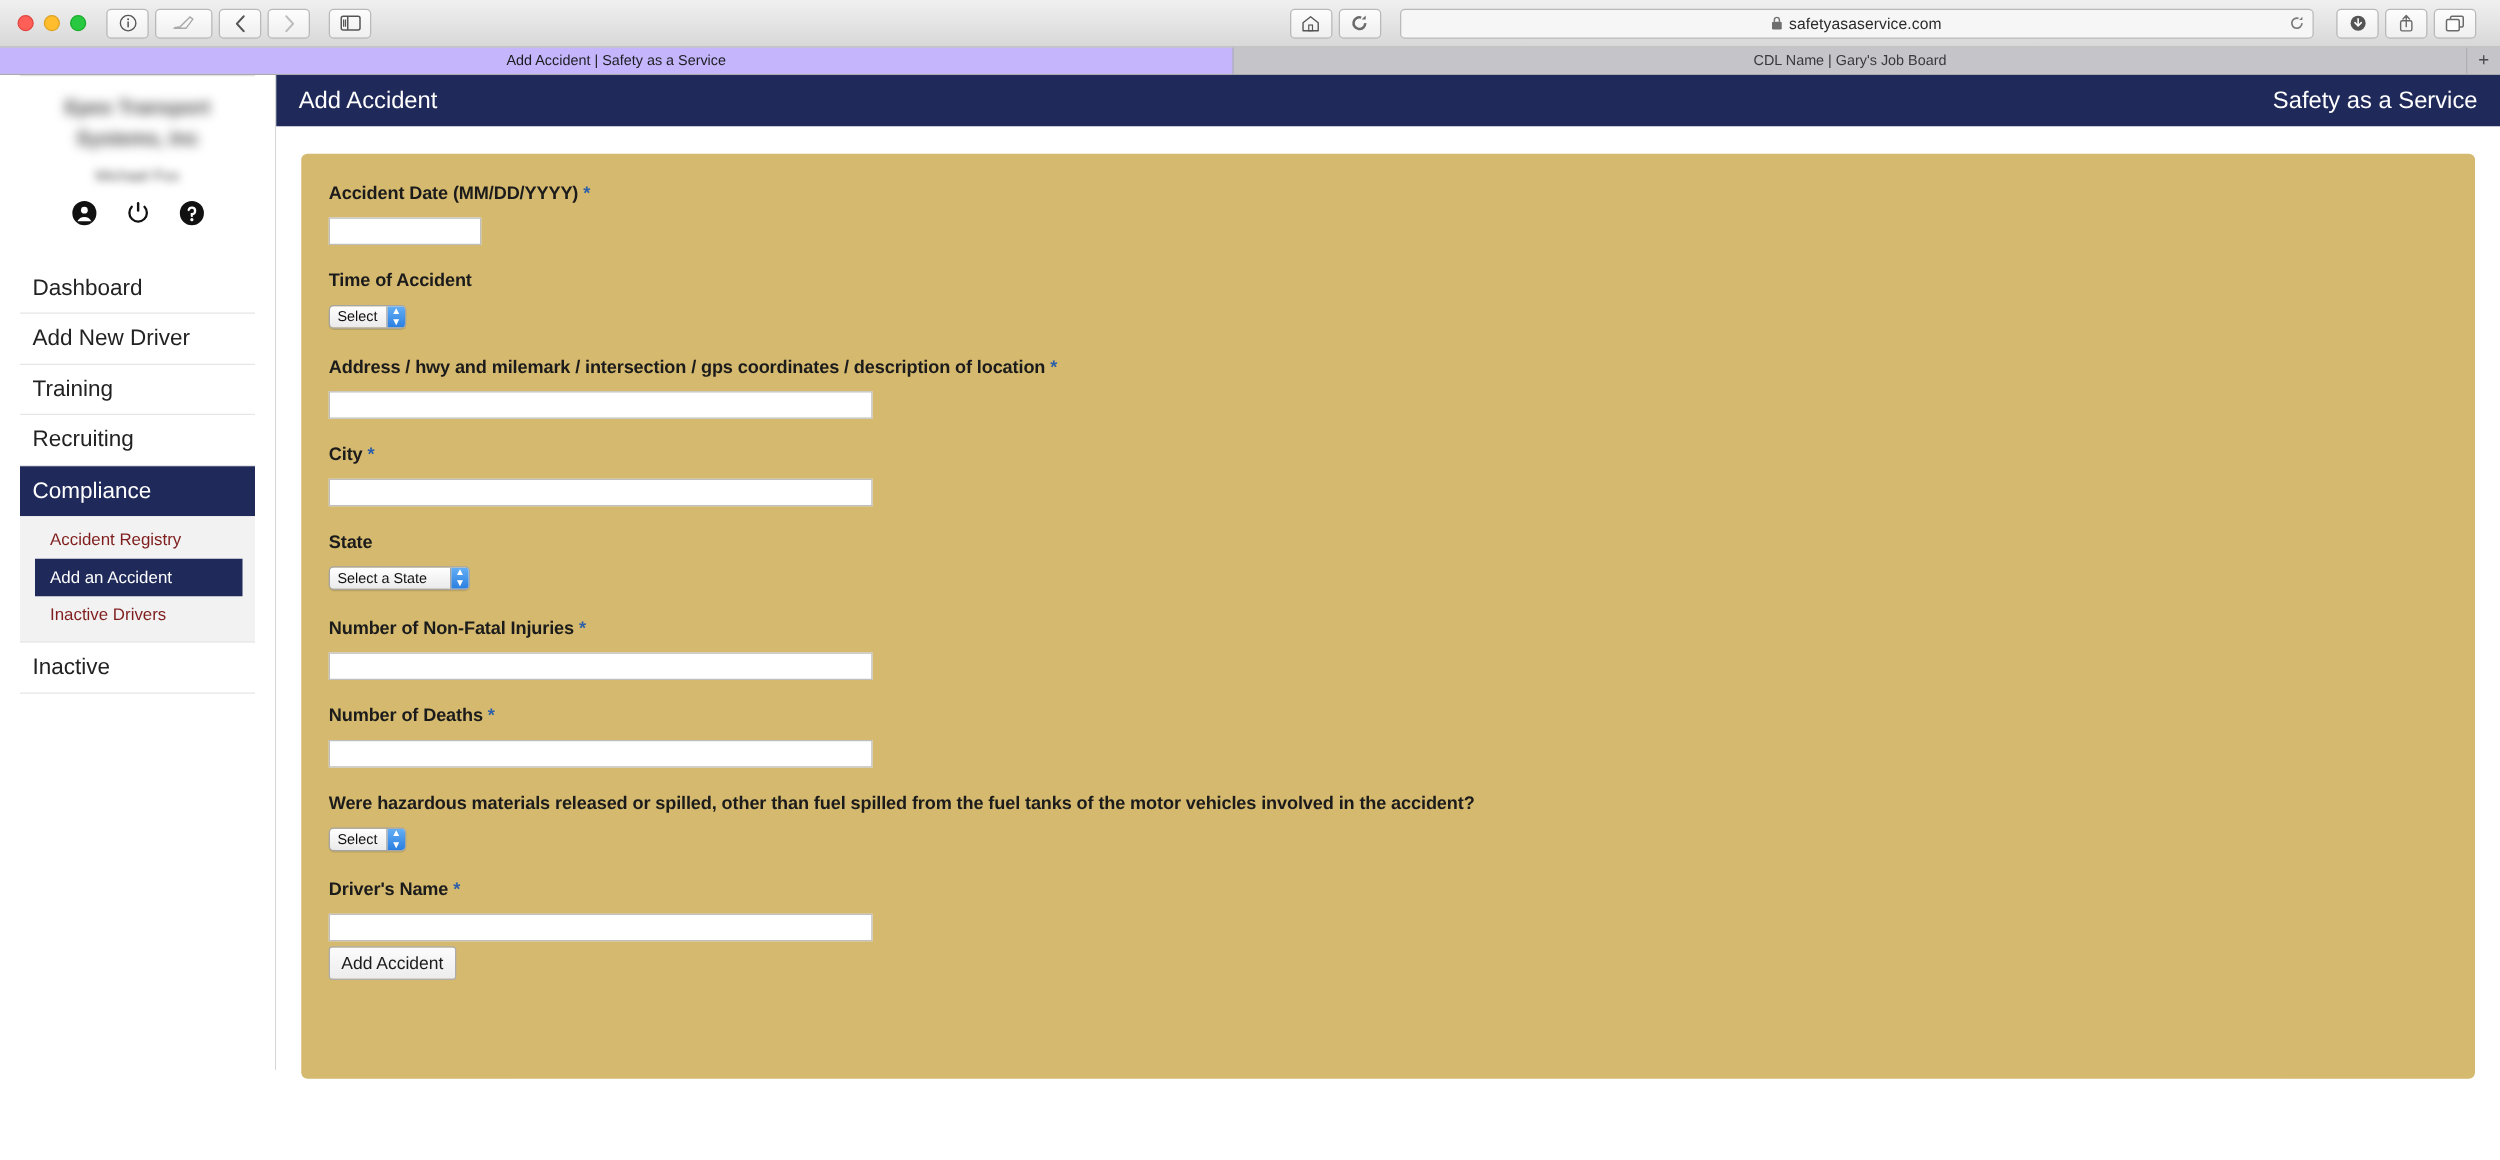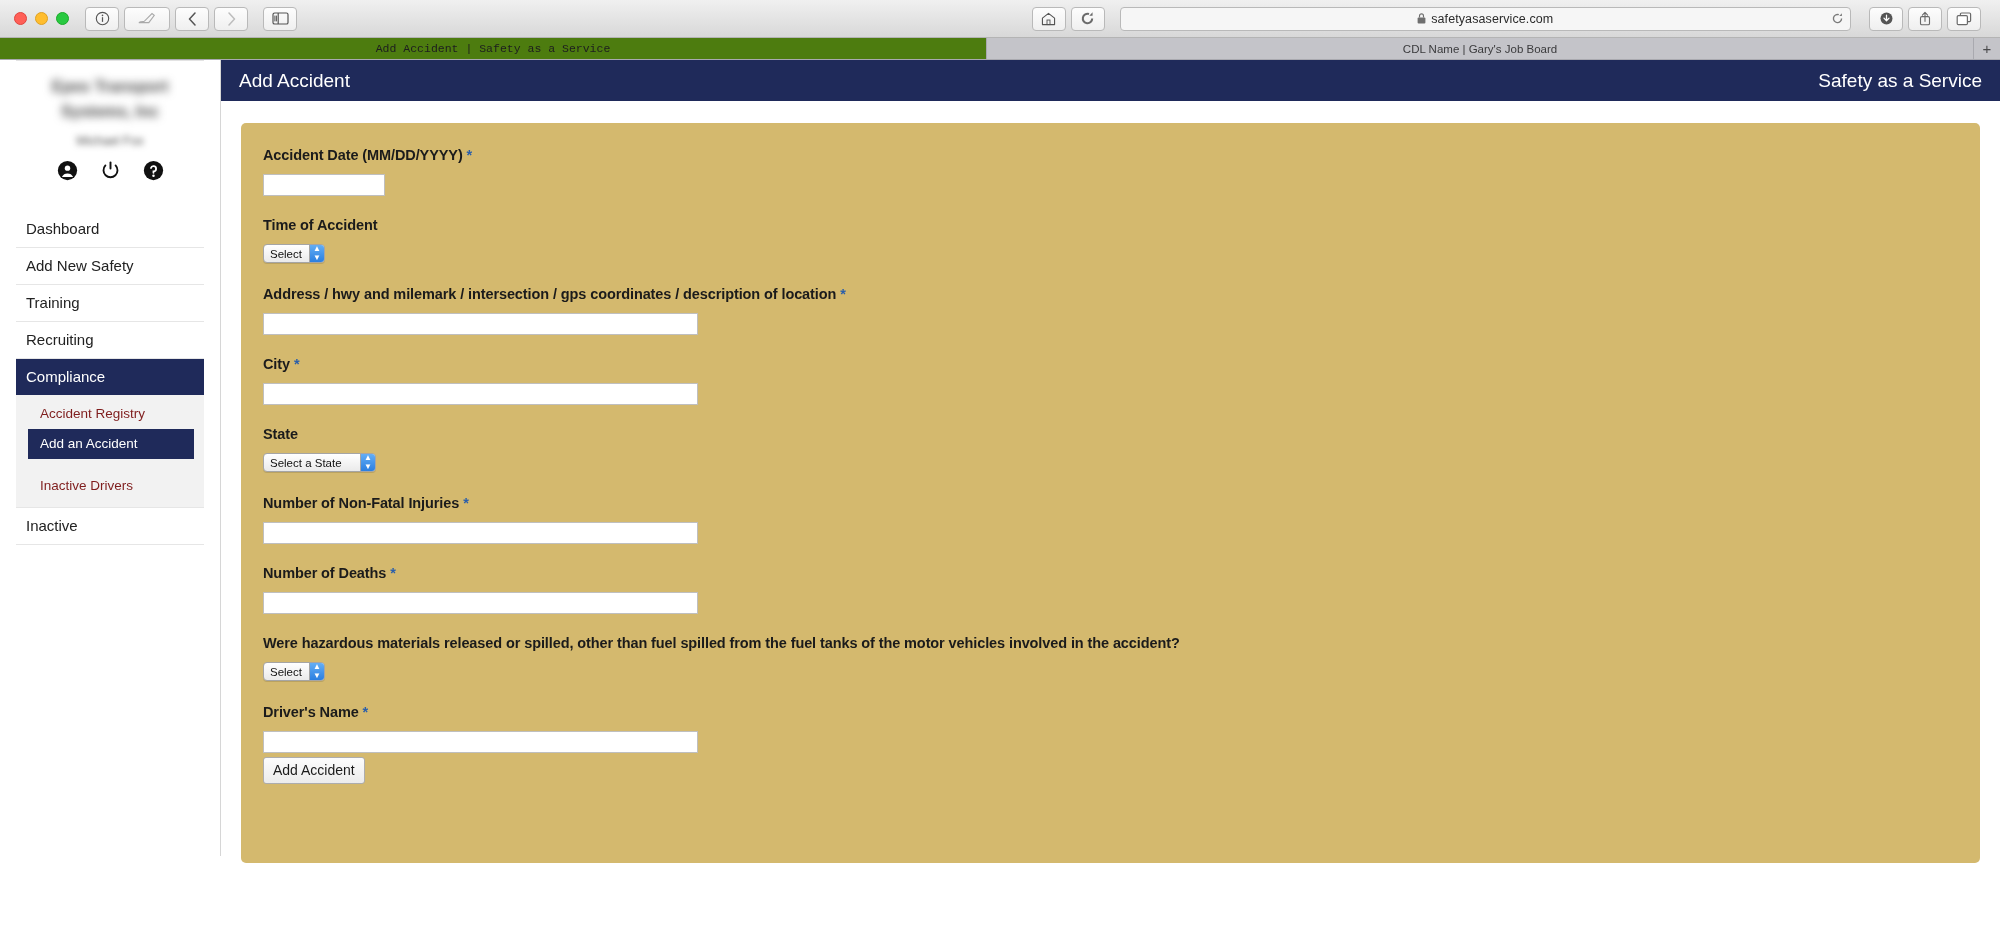--- a/index.html
+++ b/index.html
@@ -93,21 +93,21 @@
     display: flex;
     align-items: center;
     justify-content: center;
     font-size: 11.5px;
     color: #3a3a3c;
     border-right: 1px solid #a9a9af;
     background: #c4c4c9;
     overflow: hidden;
     white-space: nowrap;
   }
-  .tab.active { background: #4d7c0f; color: #1d1d1f; font-family: Liberation Mono, monospace; }
+  .tab.active { background: #c4b5fd; color: #1d1d1f; }
   .tab-new {
     flex: 0 0 26px;
     display: flex;
     align-items: center;
     justify-content: center;
     font-size: 15px;
     color: #4a4a4c;
     background: #c4c4c9;
   }
 
@@ -146,21 +146,21 @@
     display: flex;
     justify-content: center;
     gap: 22px;
     margin: 12px 0 4px;
   }
   .brand-icons svg { display: block; }
 
   .nav { margin-top: 18px; }
   .nav-item {
     display: block;
-    font-size: 15px;
+    font-size: 18px;
     color: #222;
     padding: 9px 10px;
     border-bottom: 1px solid #e6e6e6;
     line-height: 1.2;
   }
   .nav-item.active {
     background: #1f2a5a;
     color: #ffffff;
     border-bottom: none;
   }
@@ -168,21 +168,21 @@
   .subnav-item {
     display: block;
     font-size: 13.5px;
     color: #7f1d1d;
     padding: 7px 10px 7px 24px;
     line-height: 1.2;
   }
   .subnav-item.active {
     background: #1f2a5a;
     color: #ffffff;
-    margin: 0 10px 12px 12px;
+    margin: 0 10px 0 12px;
     padding-left: 12px;
   }
 
   
   .main { flex: 1; display: flex; flex-direction: column; min-width: 0; background: #fff; }
 
   .page-header {
     background: #1f2a5a;
     height: 41px;
     flex: 0 0 41px;
@@ -411,21 +411,21 @@
                 <circle cx="12" cy="12" r="11" fill="#111"></circle>
                 <path d="M9.1 9.1 A3 3 0 1 1 12 13 V14.6" fill="none" stroke="#fff" stroke-width="2.1" stroke-linecap="round"></path>
                 <circle cx="12" cy="18" r="1.45" fill="#fff"></circle>
               </svg>
           </span>
         </div>
       </div>
 
       <div class="nav">
         <div class="nav-item">Dashboard</div>
-        <div class="nav-item">Add New Safety</div>
+        <div class="nav-item">Add New Driver</div>
         <div class="nav-item">Training</div>
         <div class="nav-item">Recruiting</div>
         <div class="nav-item active">Compliance</div>
         <div class="subnav">
           <div class="subnav-item">Accident Registry</div>
           <div class="subnav-item active">Add an Accident</div>
           <div class="subnav-item">Inactive Drivers</div>
         </div>
         <div class="nav-item">Inactive</div>
       </div>

